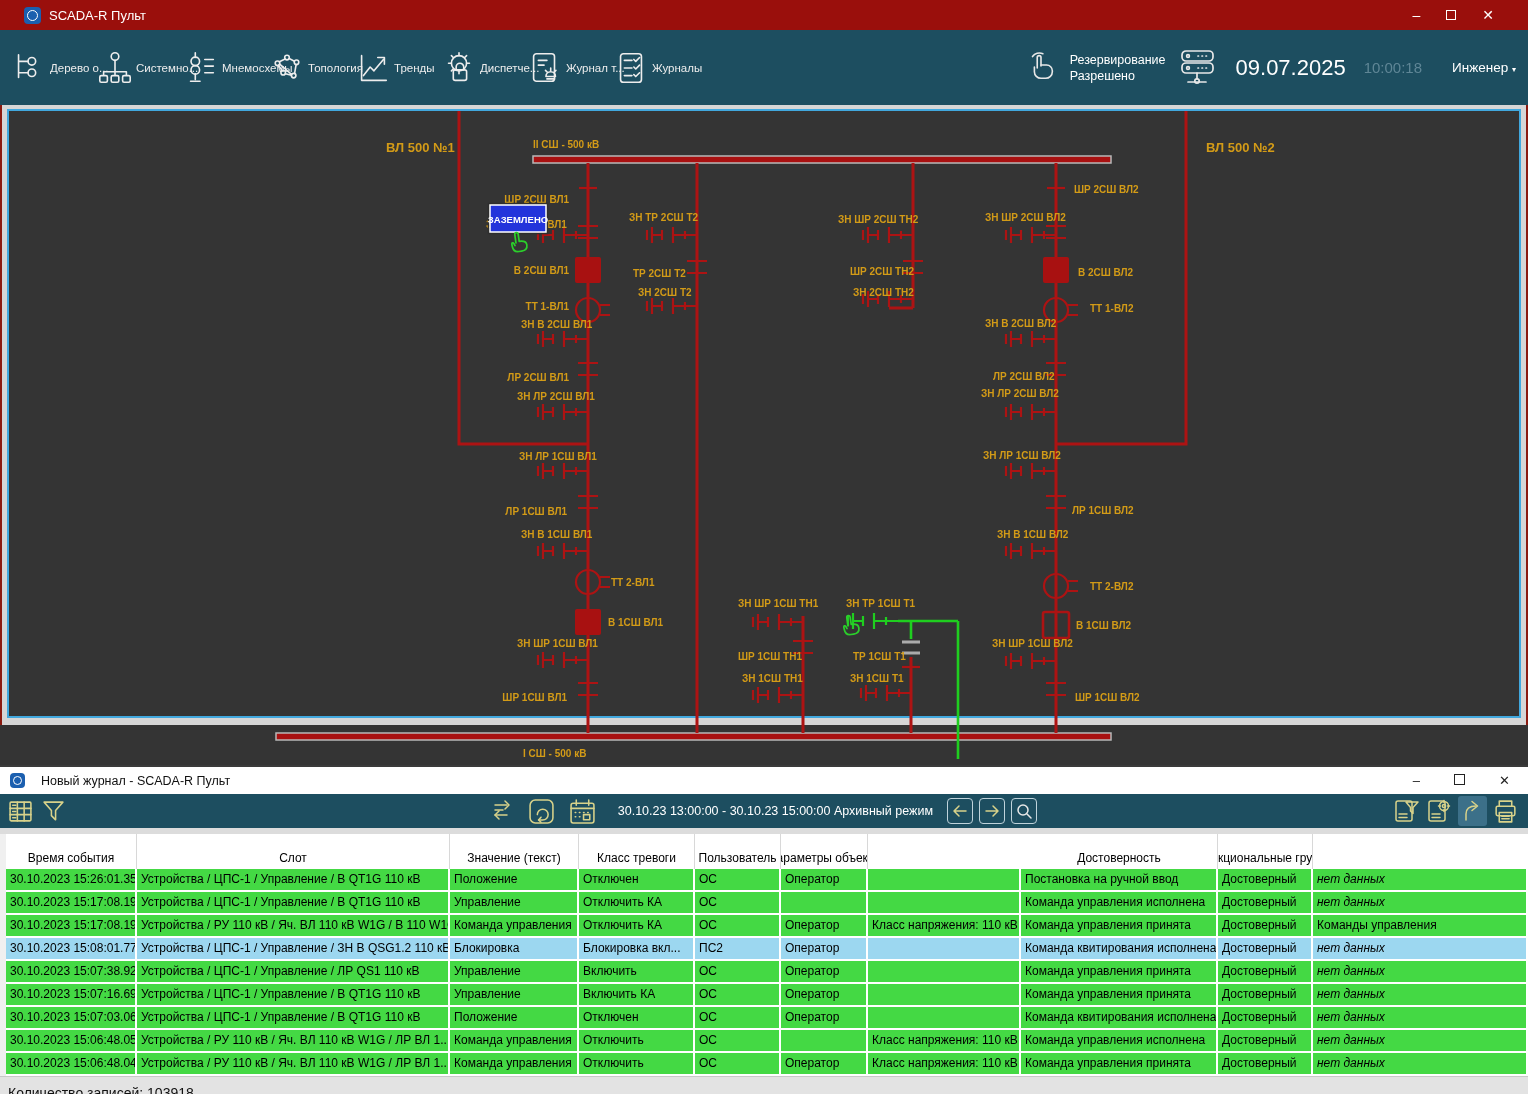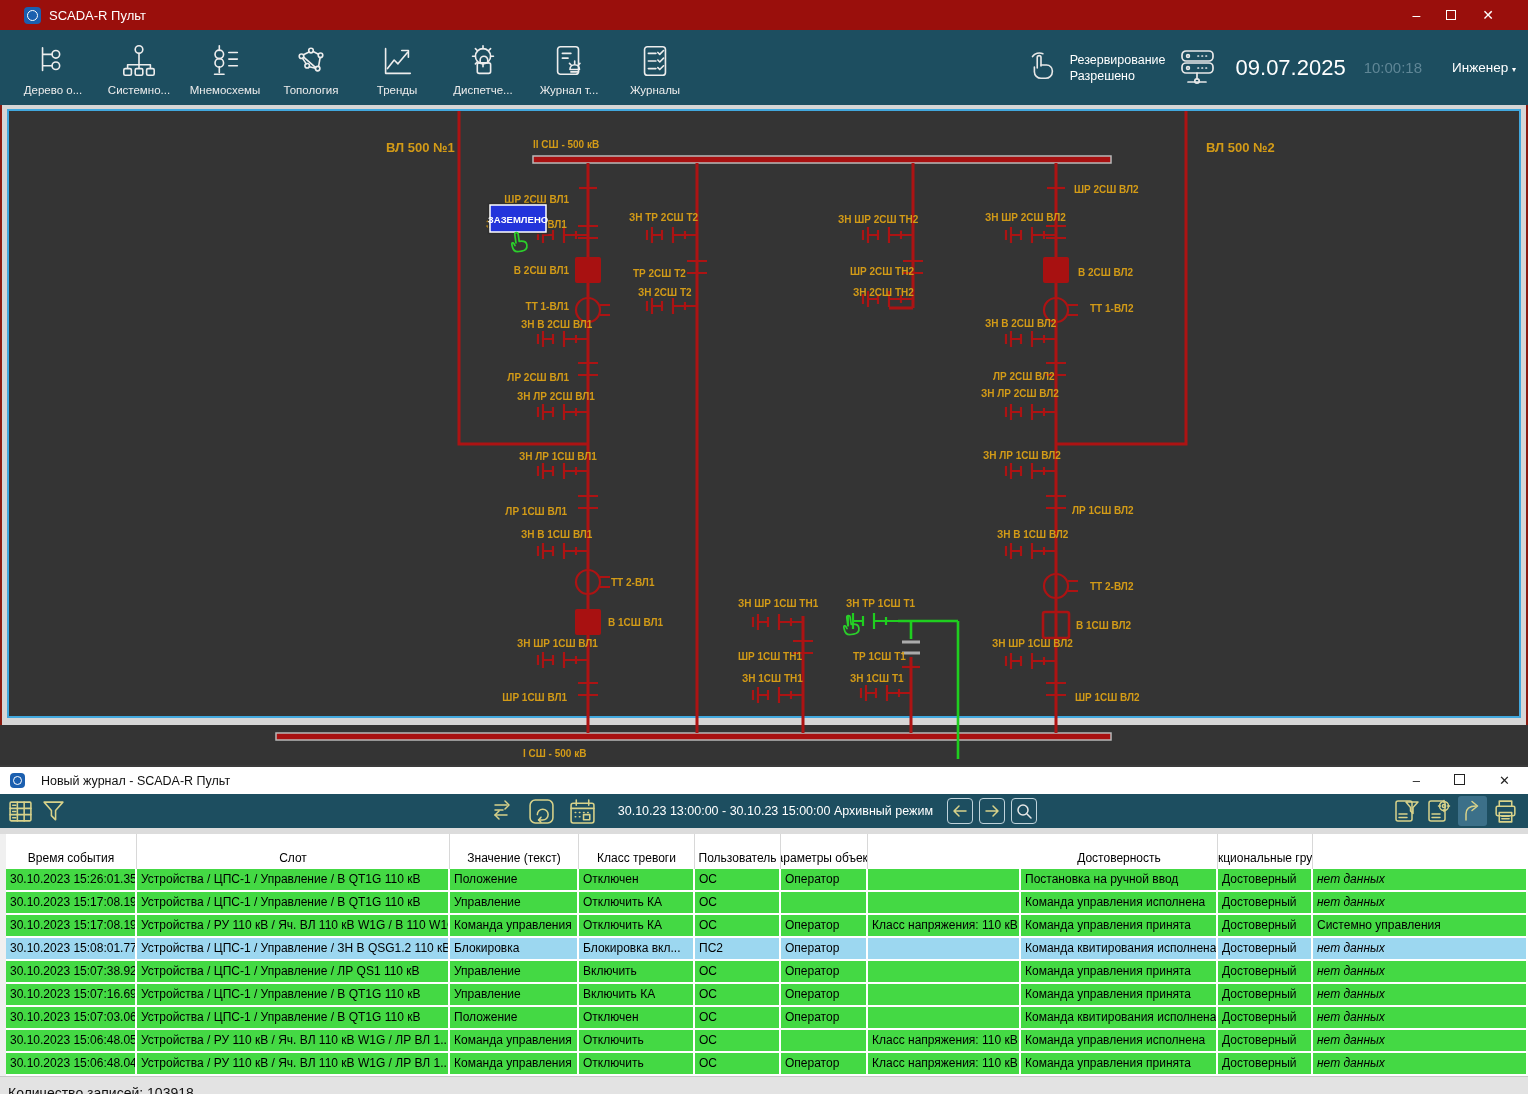--- a/index.html
+++ b/index.html
@@ -10,21 +10,21 @@
   .titlebar { position:absolute; left:0; top:0; width:100%; height:30px; background:#9A0F0C; display:flex; align-items:center; padding:0 24px; }
   .logo { width:17px; height:17px; border-radius:4px; background:#1B5FAF; display:flex; align-items:center; justify-content:center; margin-right:8px; }
   .logo span { width:11px; height:11px; border:1.6px solid #fff; border-radius:50%; display:block; }
   .title-text { color:#fff; font-size:13px; }
   .win-controls { margin-left:auto; display:flex; gap:26px; align-items:center; padding-right:10px; }
   .wc { color:#fff; font-size:14px; line-height:14px; cursor:default; }
   .wc-box { width:10px; height:10px; border:1.4px solid #fff; display:inline-block; }
 
   
   .toolbar { position:absolute; left:0; top:30px; width:100%; height:75px; background:#1D4E60; display:flex; align-items:center; padding:0 12px 0 10px; }
-  .tb-btn { width:86px; display:flex; flex-direction:column; align-items:center; gap:2px; color:#EDEDED; }
+  .tb-btn { width:86px; display:flex; flex-direction:row; align-items:center; gap:2px; color:#EDEDED; }
   .tb-icon { height:42px; display:flex; align-items:center; justify-content:center; }
   .tb-icon svg { stroke:#EDEDED; fill:none; stroke-width:1.7; stroke-linecap:round; stroke-linejoin:round; }
   .tb-label { font-size:11.5px; white-space:nowrap; }
   .hdr-right { margin-left:auto; display:flex; align-items:center; gap:12px; color:#fff; }
   .hdr-right svg { stroke:#E8E8E8; fill:none; stroke-width:1.7; stroke-linecap:round; stroke-linejoin:round; }
   .res-text { font-size:12.5px; line-height:16px; }
   .hdr-date { font-size:22px; font-weight:normal; margin-left:6px; }
   .hdr-time { font-size:15px; color:#5F8696; margin-left:6px; }
   .hdr-user { font-size:13.5px; margin-left:18px; }
   .hdr-user small { font-size:8px; }
@@ -574,21 +574,21 @@
       <div class="j-row g">
         <div class="cell">30.10.2023 15:17:08.192</div>
           <div class="cell">Устройства / РУ 110 кВ / Яч. ВЛ 110 кВ W1G / В 110 W1G</div>
           <div class="cell">Команда управления</div>
           <div class="cell">Отключить КА</div>
           <div class="cell">ОС</div>
           <div class="cell">Оператор</div>
           <div class="cell">Класс напряжения: 110 кВ</div>
           <div class="cell">Команда управления принята</div>
           <div class="cell">Достоверный</div>
-          <div class="cell">Системно управления</div>
+          <div class="cell">Команды управления</div>
       </div>
       <div class="j-row b">
         <div class="cell">30.10.2023 15:08:01.770</div>
           <div class="cell">Устройства / ЦПС-1 / Управление / ЗН В QSG1.2 110 кВ</div>
           <div class="cell">Блокировка</div>
           <div class="cell">Блокировка вкл...</div>
           <div class="cell">ПС2</div>
           <div class="cell">Оператор</div>
           <div class="cell"></div>
           <div class="cell">Команда квитирования исполнена</div>

